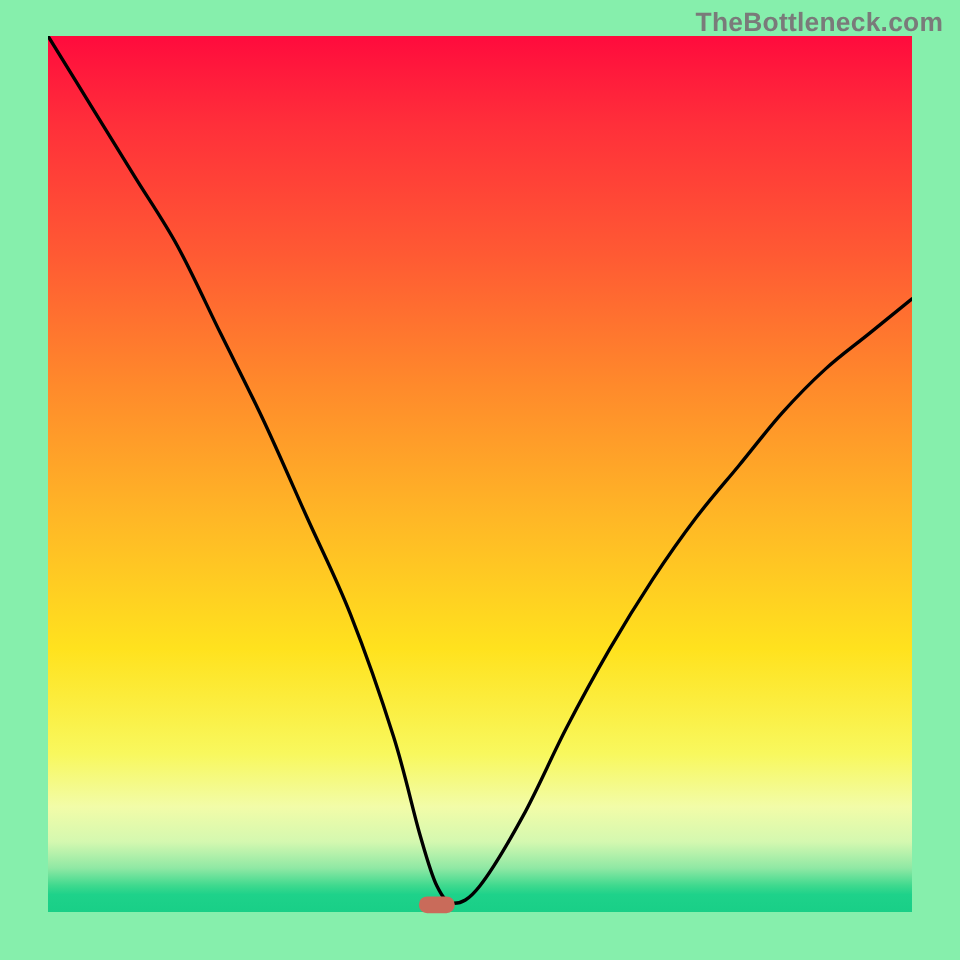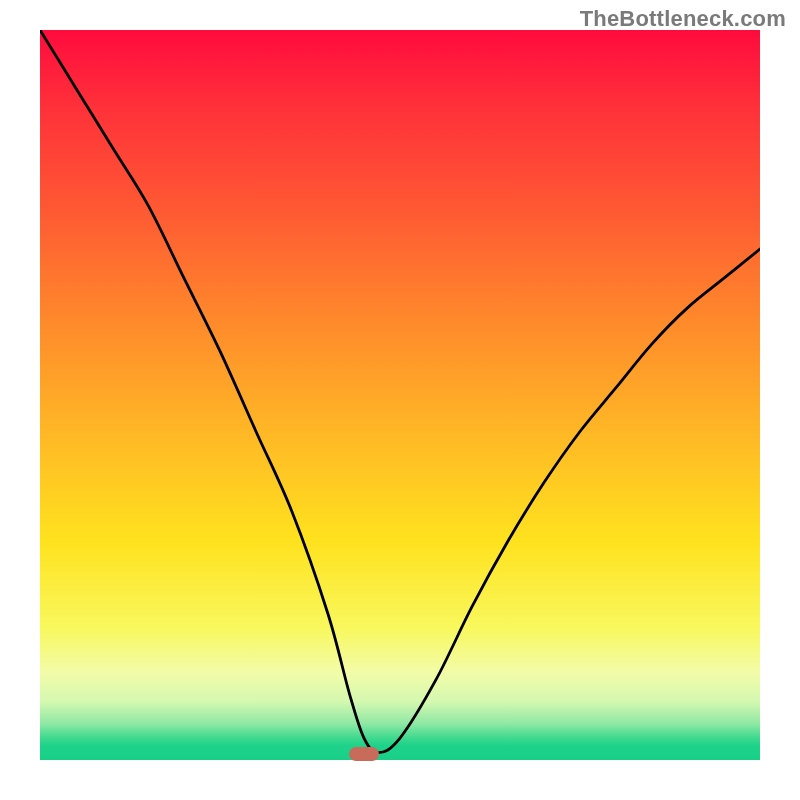--- a/index.html
+++ b/index.html
@@ -8,21 +8,21 @@
     width: 800px;
     height: 800px;
     background: #000;
     font-family: Arial, Helvetica, sans-serif;
     overflow: hidden;
   }
   .frame {
     position: relative;
     width: 800px;
     height: 800px;
-    background: #ffffff;
+    background: #86efac;
   }
   .watermark {
     position: absolute;
     top: 6px;
     right: 14px;
     color: #7a7a7a;
     font-size: 22px;
     font-weight: 600;
     letter-spacing: 0.2px;
     z-index: 5;

